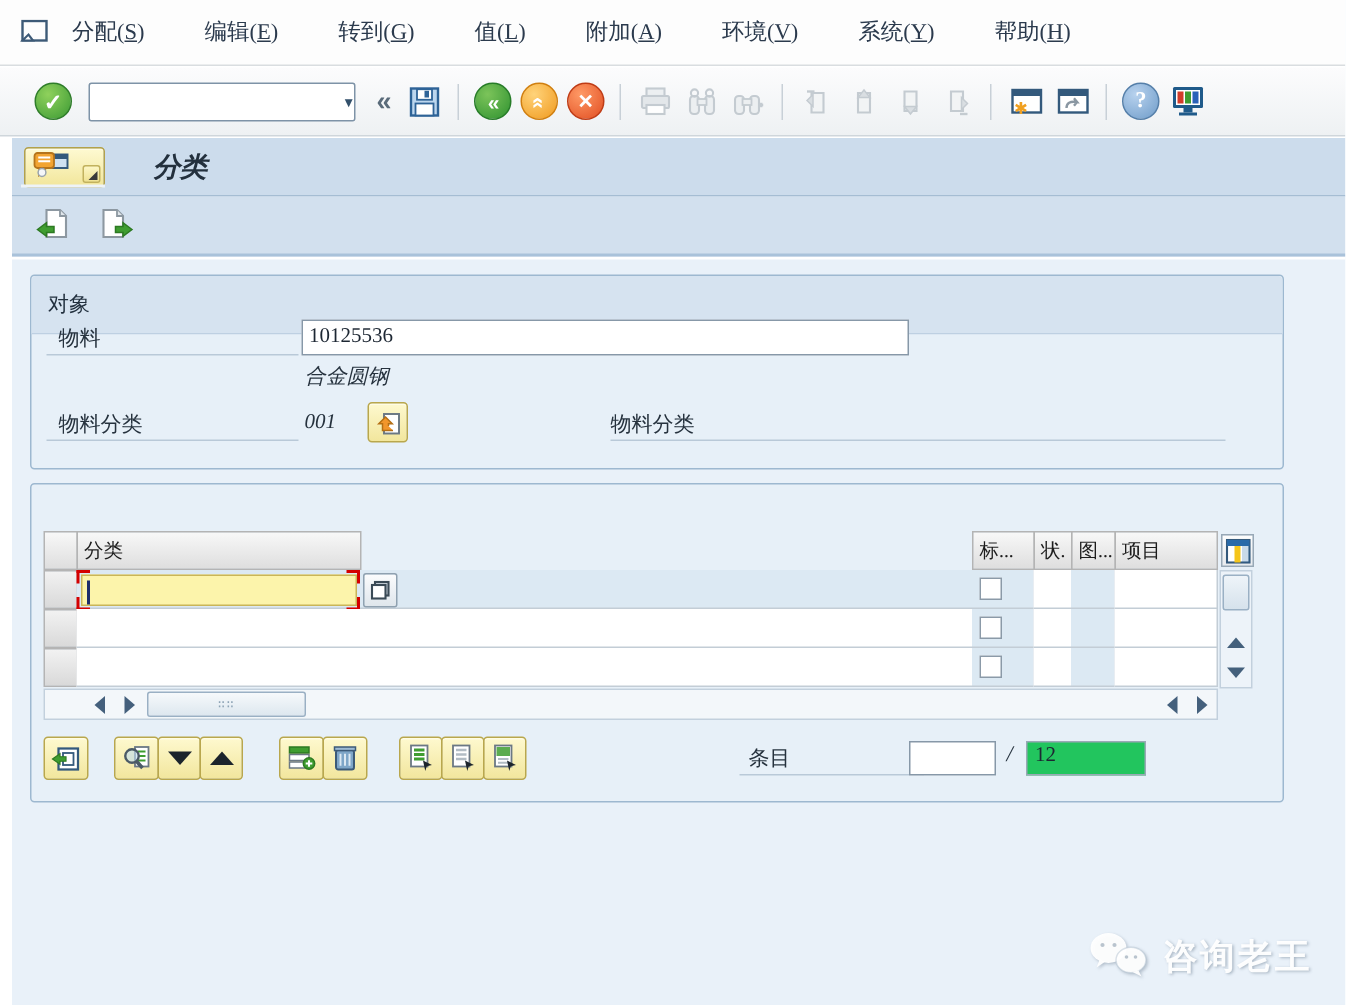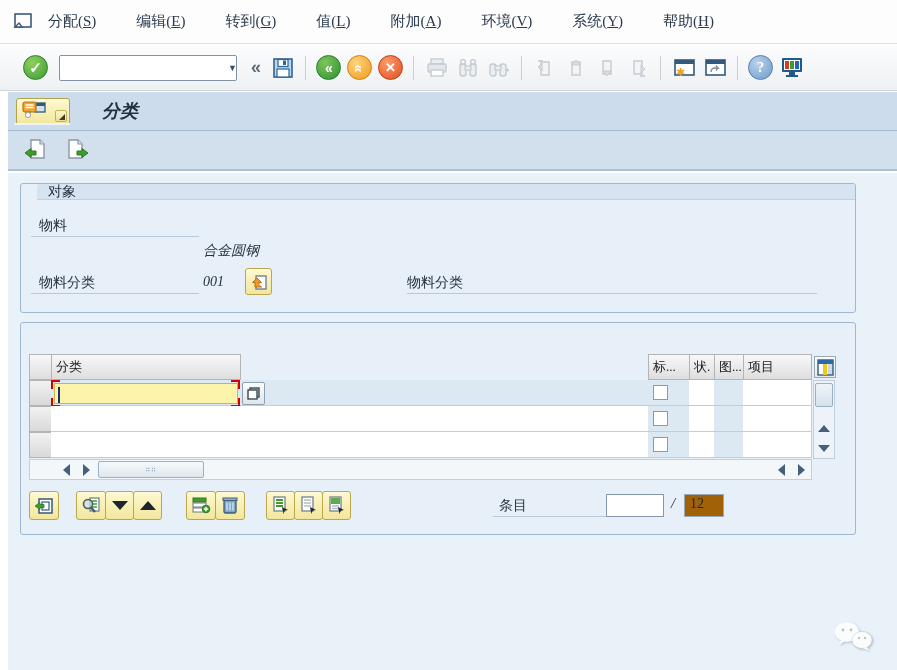--- a/index.html
+++ b/index.html
@@ -52,23 +52,23 @@
 
   
   .apptoolbar { position:absolute; left:8px; top:131px; width:889px; height:40px; background:#d2e0ee;
                 border-bottom:2px solid #a9c2da; display:flex; align-items:center; gap:10px; padding-left:12px; }
 
   
   .main { position:absolute; left:8px; top:173px; width:889px; height:497px; background:#e9f1f9; }
 
   .groupbox { position:absolute; left:12px; width:836px; background:#e7f0f8;
               border:1px solid #9db8d0; border-radius:3px; }
-  .group-header { height:16px; background:#d6e3f0; border-bottom:1px solid #bed0e2;
+  .group-header { height:39px; background:#d6e3f0; border-bottom:1px solid #bed0e2;
                   border-radius:3px 3px 0 0; display:flex; align-items:center; padding-left:11px;
-                  font-size:14px; color:#22303e;margin-left:16px; }
+                  font-size:14px; color:#22303e; }
   .gb-object { top:10px; height:130px; }
   .gb-assign { top:149px; height:213px; }
 
   .fld-label { position:absolute; font-size:14px; color:#26323e; }
   .fld-underline { position:absolute; height:1px; background:#b9c9d8; }
   .txtbox { position:absolute; background:#fff; border:1px solid #8798a8; font-size:14px;
             font-family:"Liberation Serif",serif; padding:0 4px; color:#1d2733; }
   .display-text { position:absolute; font-size:14px; color:#26323e;font-style:italic; }
 
   .yellow-btn { background:linear-gradient(#fef9cf,#f2e69d); border:1px solid #b9a74d; border-radius:3px;
@@ -113,21 +113,21 @@
   .hthumb { width:106px; height:17px; margin:0 2px; background:linear-gradient(#f6f9fb,#dde7ef);
             border:1px solid #9ab0c4; border-radius:2px; display:flex; align-items:center; justify-content:center;
             color:#8ea4b6; font-size:8px; letter-spacing:1px; font-family:"DejaVu Sans Mono",monospace; }
 
   
   .tbl-btn { position:absolute; top:168px; height:29px; }
   .grp { display:flex; }
   .grp .yellow-btn { border-radius:3px; margin-right:-1px; }
 
   .entry-input { position:absolute; width:58px; height:23px; }
-  .entry-total { position:absolute; width:40px; height:23px; background:#a16207; border:1px solid #9aa8b6;
+  .entry-total { position:absolute; width:80px; height:23px; background:#22c55e; border:1px solid #9aa8b6;
                  font-size:14px; padding:1px 5px; color:#1d2733; }
 
   
   .watermark { position:absolute; right:22px; bottom:16px; display:flex; align-items:center; gap:8px;
                color:rgba(255,255,255,0.96); text-shadow:1px 1px 2px rgba(90,110,130,0.45); }
   .watermark .wm-text { font-size:23px; font-weight:bold; letter-spacing:2px; }
 </style>
 </head>
 <body>
 
@@ -297,20 +297,21 @@
       </svg>
     </div>
   </div>
 
   <div class="main">
 
     <div class="groupbox gb-object">
       <div class="group-header">对象</div>
       <span class="fld-label" style="left:18px; top:33px;">物料</span>
       <div class="fld-underline" style="left:10px; top:52px; width:168px;"></div>
+      <input class="txtbox" style="left: 180px; top: 29px; width: 405px; height: 24px;" value="10125536">
       <span class="display-text" style="left:182px; top:58px;">合金圆钢</span>
       <span class="fld-label" style="left:18px; top:90px;">物料分类</span>
       <div class="fld-underline" style="left:10px; top:109px; width:168px;"></div>
       <span class="display-text" style="left:182px; top:90px;">001</span>
       <div class="yellow-btn" style="position:absolute; left:224px; top:84px; width:27px; height:27px;">
         <svg width="18" height="18" viewBox="0 0 18 18">
           <rect x="6" y="3" width="10" height="13" fill="#fff" stroke="#6b7884" stroke-width="1.3"></rect>
           <path d="M2 14 L2 7 L6.5 7 L6.5 4.5 L11 9 L6.5 13.5 L6.5 11 L5 11" fill="#f2962c" stroke="#b56f14" stroke-width="1" transform="rotate(-90 7 9)"></path>
         </svg>
       </div>
@@ -488,15 +489,16 @@
       <svg width="42" height="34" viewBox="0 0 42 34" style="filter:drop-shadow(1px 1px 1px rgba(90,110,130,0.4));">
         <ellipse cx="14" cy="12" rx="12" ry="10" fill="rgba(255,255,255,0.95)"></ellipse>
         <path d="M8 20 L6 25 L12 21 Z" fill="rgba(255,255,255,0.95)"></path>
         <circle cx="10" cy="10" r="1.4" fill="#b9c4ce"></circle>
         <circle cx="18" cy="10" r="1.4" fill="#b9c4ce"></circle>
         <ellipse cx="29" cy="20" rx="10" ry="8.5" fill="rgba(255,255,255,0.95)" stroke="rgba(180,195,210,0.5)"></ellipse>
         <path d="M34 27 L36 31 L30 28 Z" fill="rgba(255,255,255,0.95)"></path>
         <circle cx="26" cy="18" r="1.2" fill="#b9c4ce"></circle>
         <circle cx="32" cy="18" r="1.2" fill="#b9c4ce"></circle>
       </svg>
+      <span class="wm-text">咨询老王</span>
     </div>
   </div>
 </div>
 
 </body></html>

